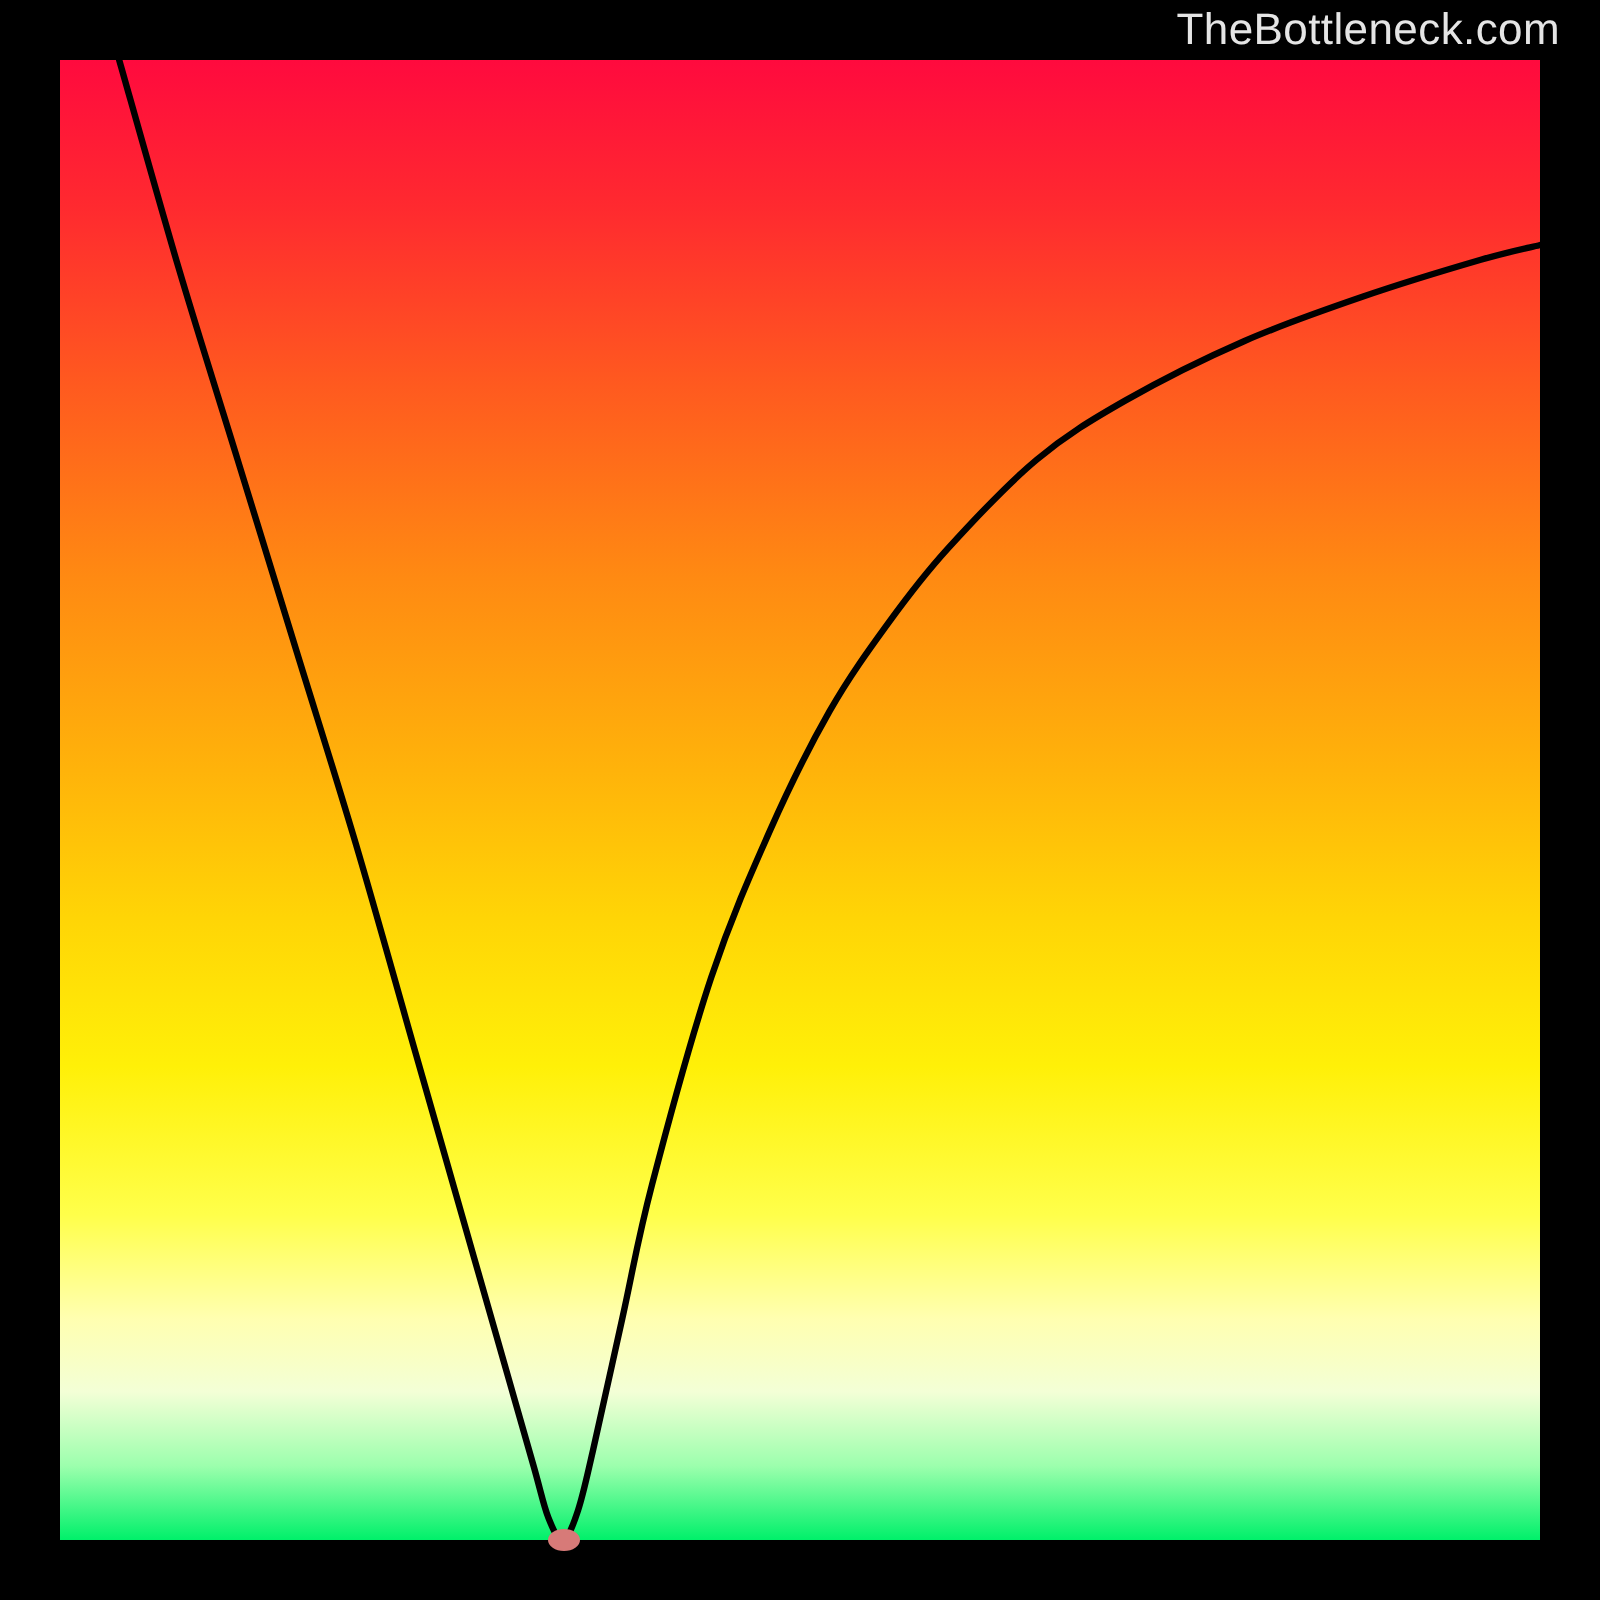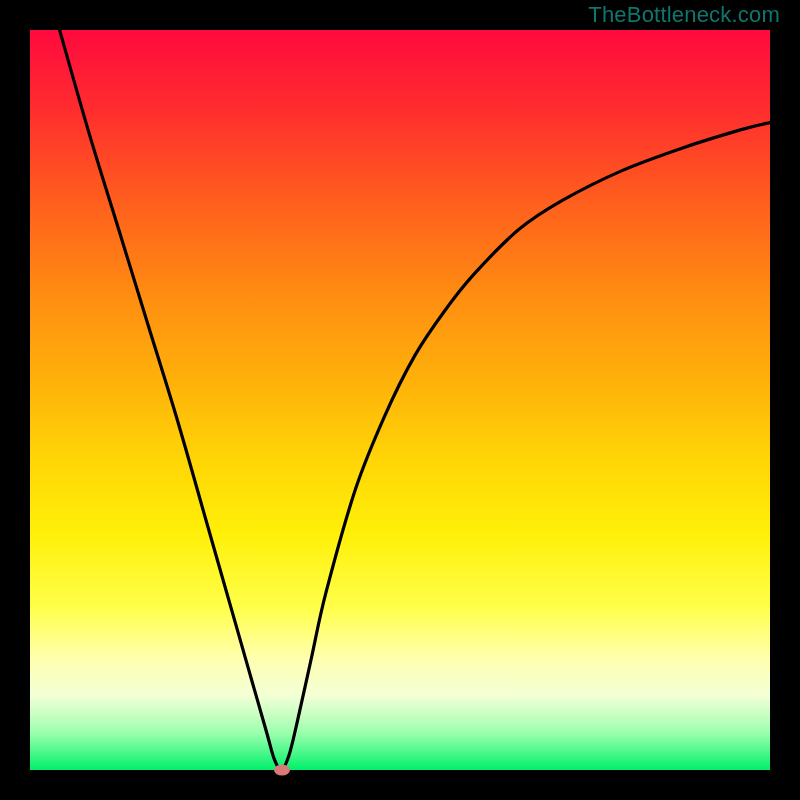--- a/index.html
+++ b/index.html
@@ -14,21 +14,21 @@
   .frame {
     position: relative;
     width: 800px;
     height: 800px;
     background: #000;
   }
   .watermark {
     position: absolute;
     top: 2px;
     right: 20px;
-    color: #0f766e;
+    color: #e5e5e5;
     font-size: 22px;
     font-weight: 500;
     letter-spacing: 0.2px;
     z-index: 5;
   }
   .plot {
     position: absolute;
     left: 30px;
     top: 30px;
     width: 740px;

